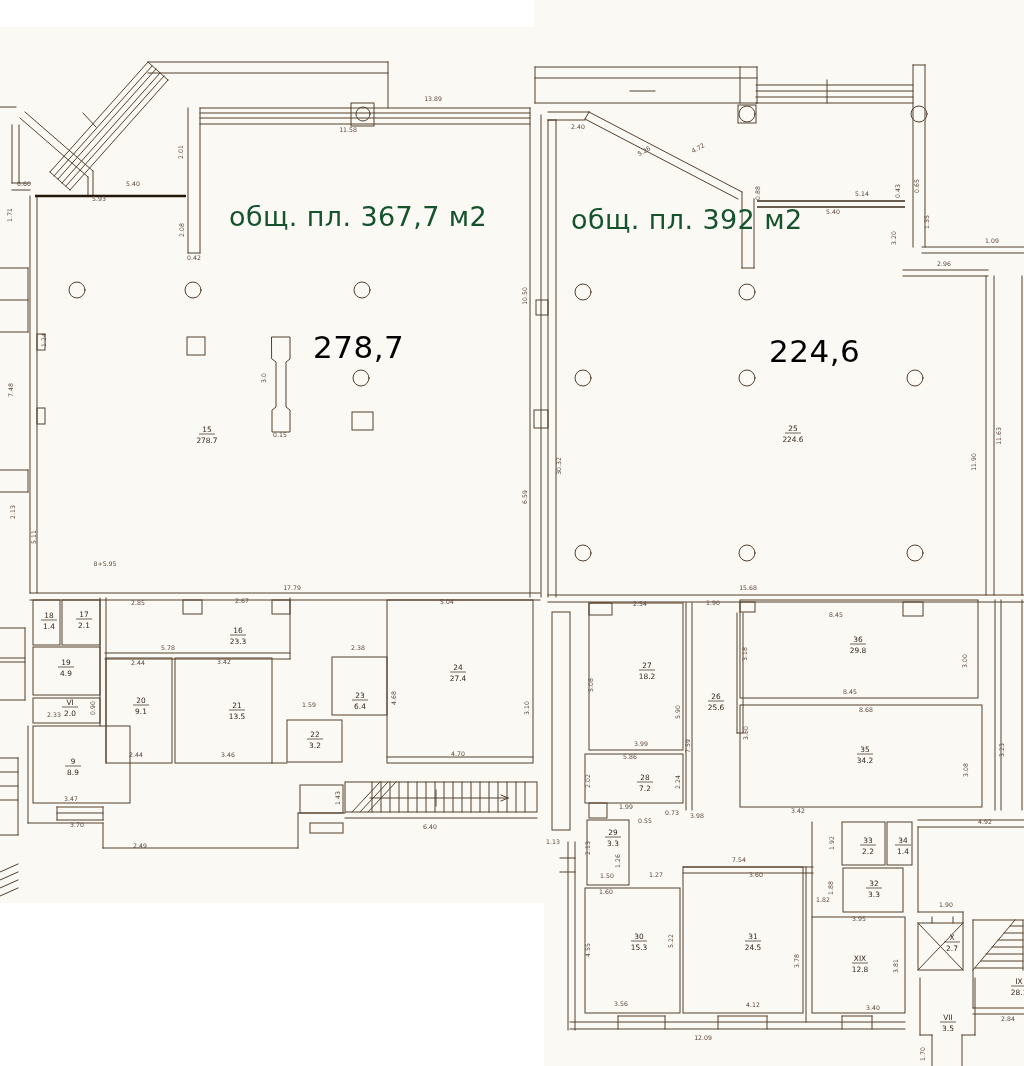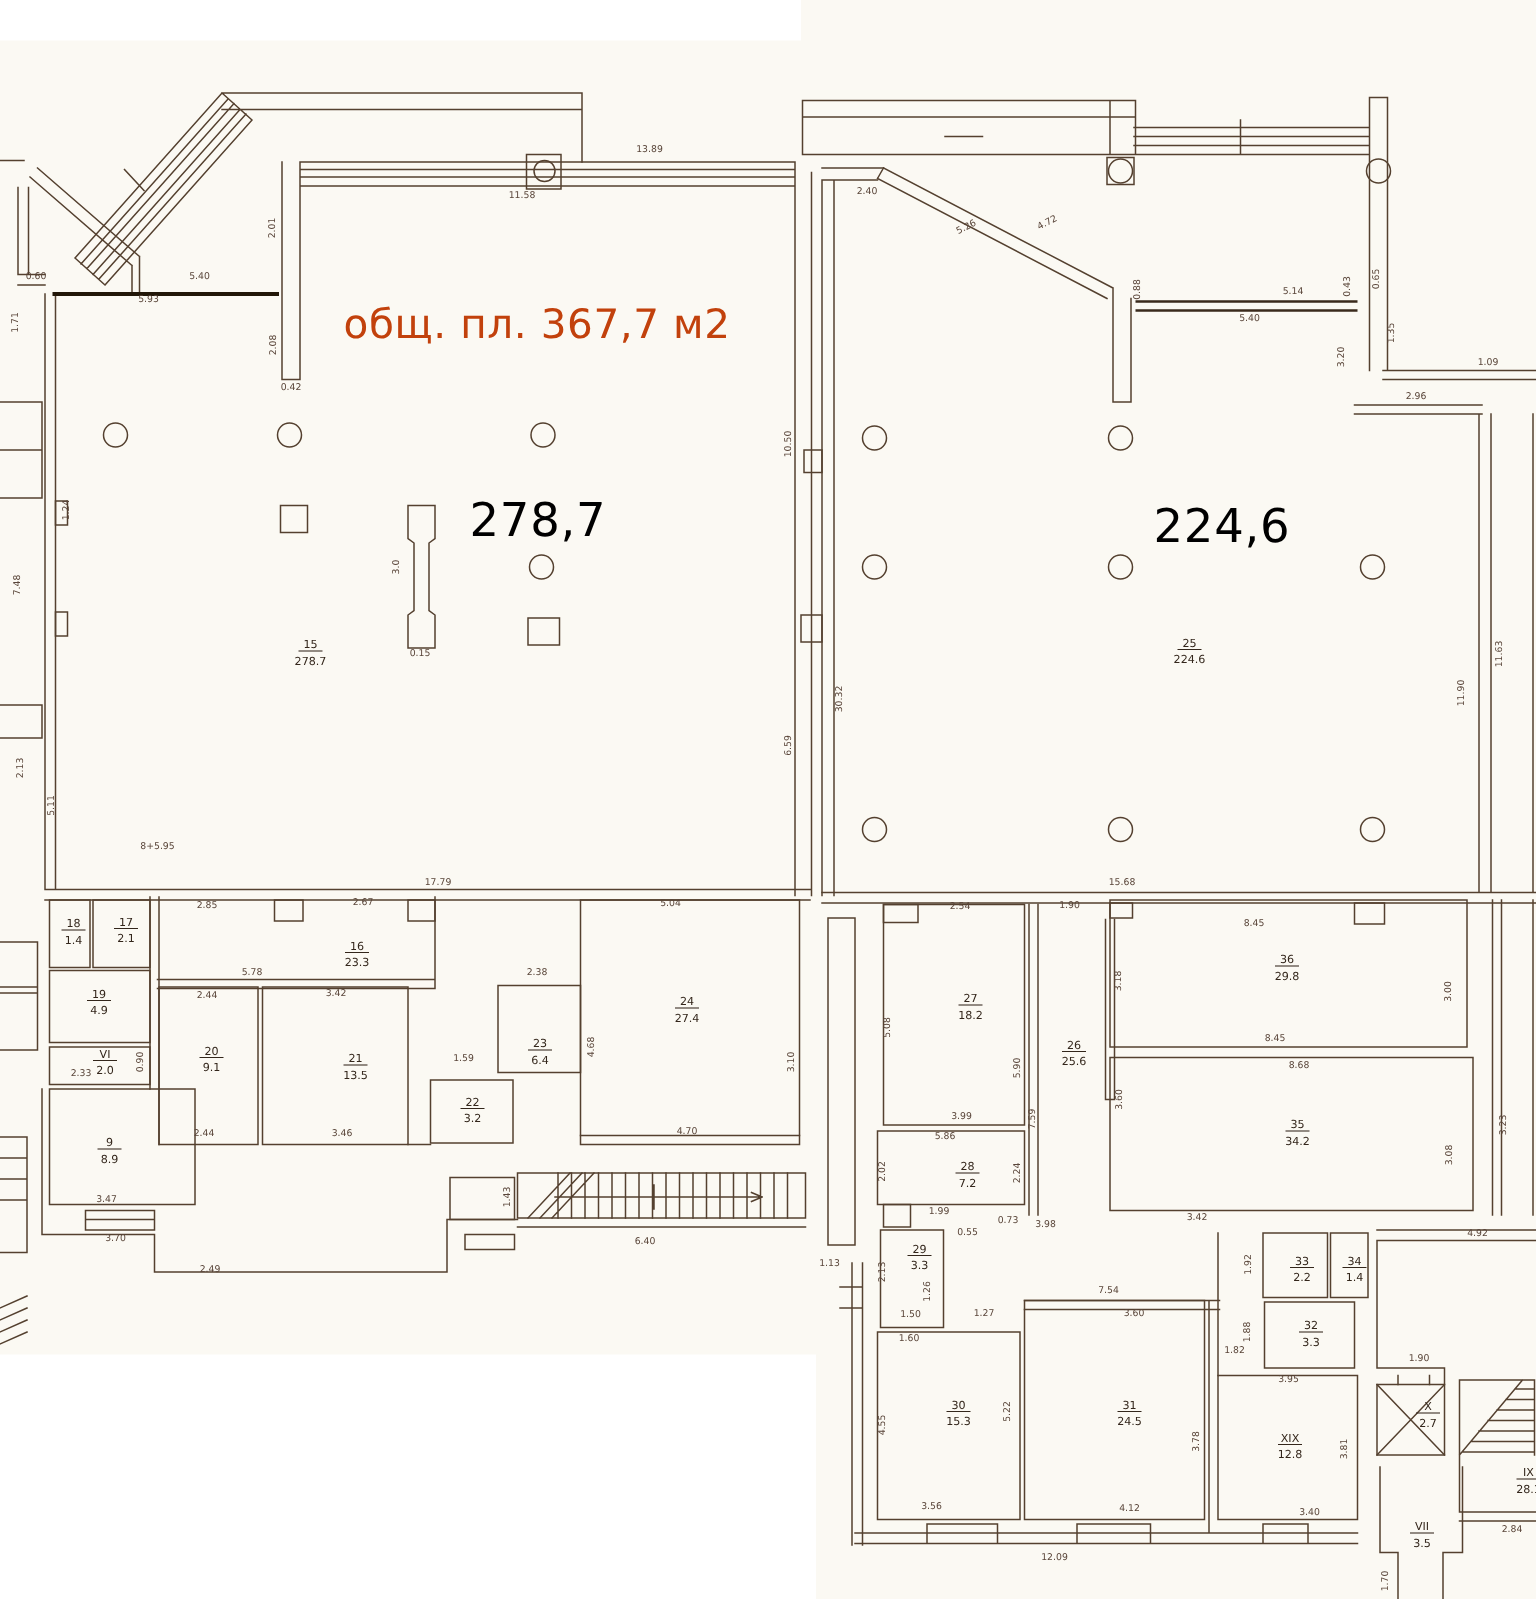--- a/index.html
+++ b/index.html
@@ -2,21 +2,21 @@
 <html><head>
 <meta charset="utf-8">
 <style>
   html,body{margin:0;padding:0;background:#ffffff;}
   .stage{position:relative;width:1024px;height:1066px;background:#fbf9f3;
          font-family:"DejaVu Sans",sans-serif;overflow:hidden;}
   .stage svg{position:absolute;left:0;top:0;}
   .white{position:absolute;background:#ffffff;}
   #white-top{left:0;top:0;width:534px;height:27px;}
   #white-bottom-left{left:0;top:903px;width:544px;height:163px;}
-  .area-label{position:absolute;color:#c2410c;font-size:27px;white-space:nowrap;letter-spacing:.4px;}
+  .area-label{position:absolute;color:#14532d;font-size:27px;white-space:nowrap;letter-spacing:.4px;}
   #area-label-left{left:229px;top:201px;}
   #area-label-right{left:571px;top:204px;}
   .bold-num{position:absolute;color:#000;font-weight:normal;font-size:31px;letter-spacing:.5px;}
   #bold-num-left{left:313px;top:329px;}
   #bold-num-right{left:769px;top:333px;text-align:center;}
   .w{stroke:#54402f;stroke-width:1;fill:none;stroke-linecap:square;}
   .wm{stroke:#3a2a1c;stroke-width:1.7;fill:none;}
   .wd{stroke:#221708;stroke-width:2.7;fill:none;}
 </style>
 </head>
@@ -398,15 +398,16 @@
         <text text-anchor="middle" font-size="6.2" fill="#5a463a" transform="translate(834 843) rotate(-90)">1.92</text>
         <text text-anchor="middle" font-size="6.2" fill="#5a463a" transform="translate(833 888) rotate(-90)">1.88</text>
         <text text-anchor="middle" font-size="6.2" fill="#5a463a" transform="translate(823 902) rotate(0)">1.82</text>
       </g>
   </svg>
 
   <div class="white" id="white-top"></div>
   <div class="white" id="white-bottom-left"></div>
 
   <div class="area-label" id="area-label-left">общ. пл. 367,7 м2</div>
+  <div class="area-label" id="area-label-right">общ. пл. 392 м2</div>
   <div class="bold-num" id="bold-num-left">278,7</div>
   <div class="bold-num" id="bold-num-right">224,6</div>
 </div>
 
 </body></html>

